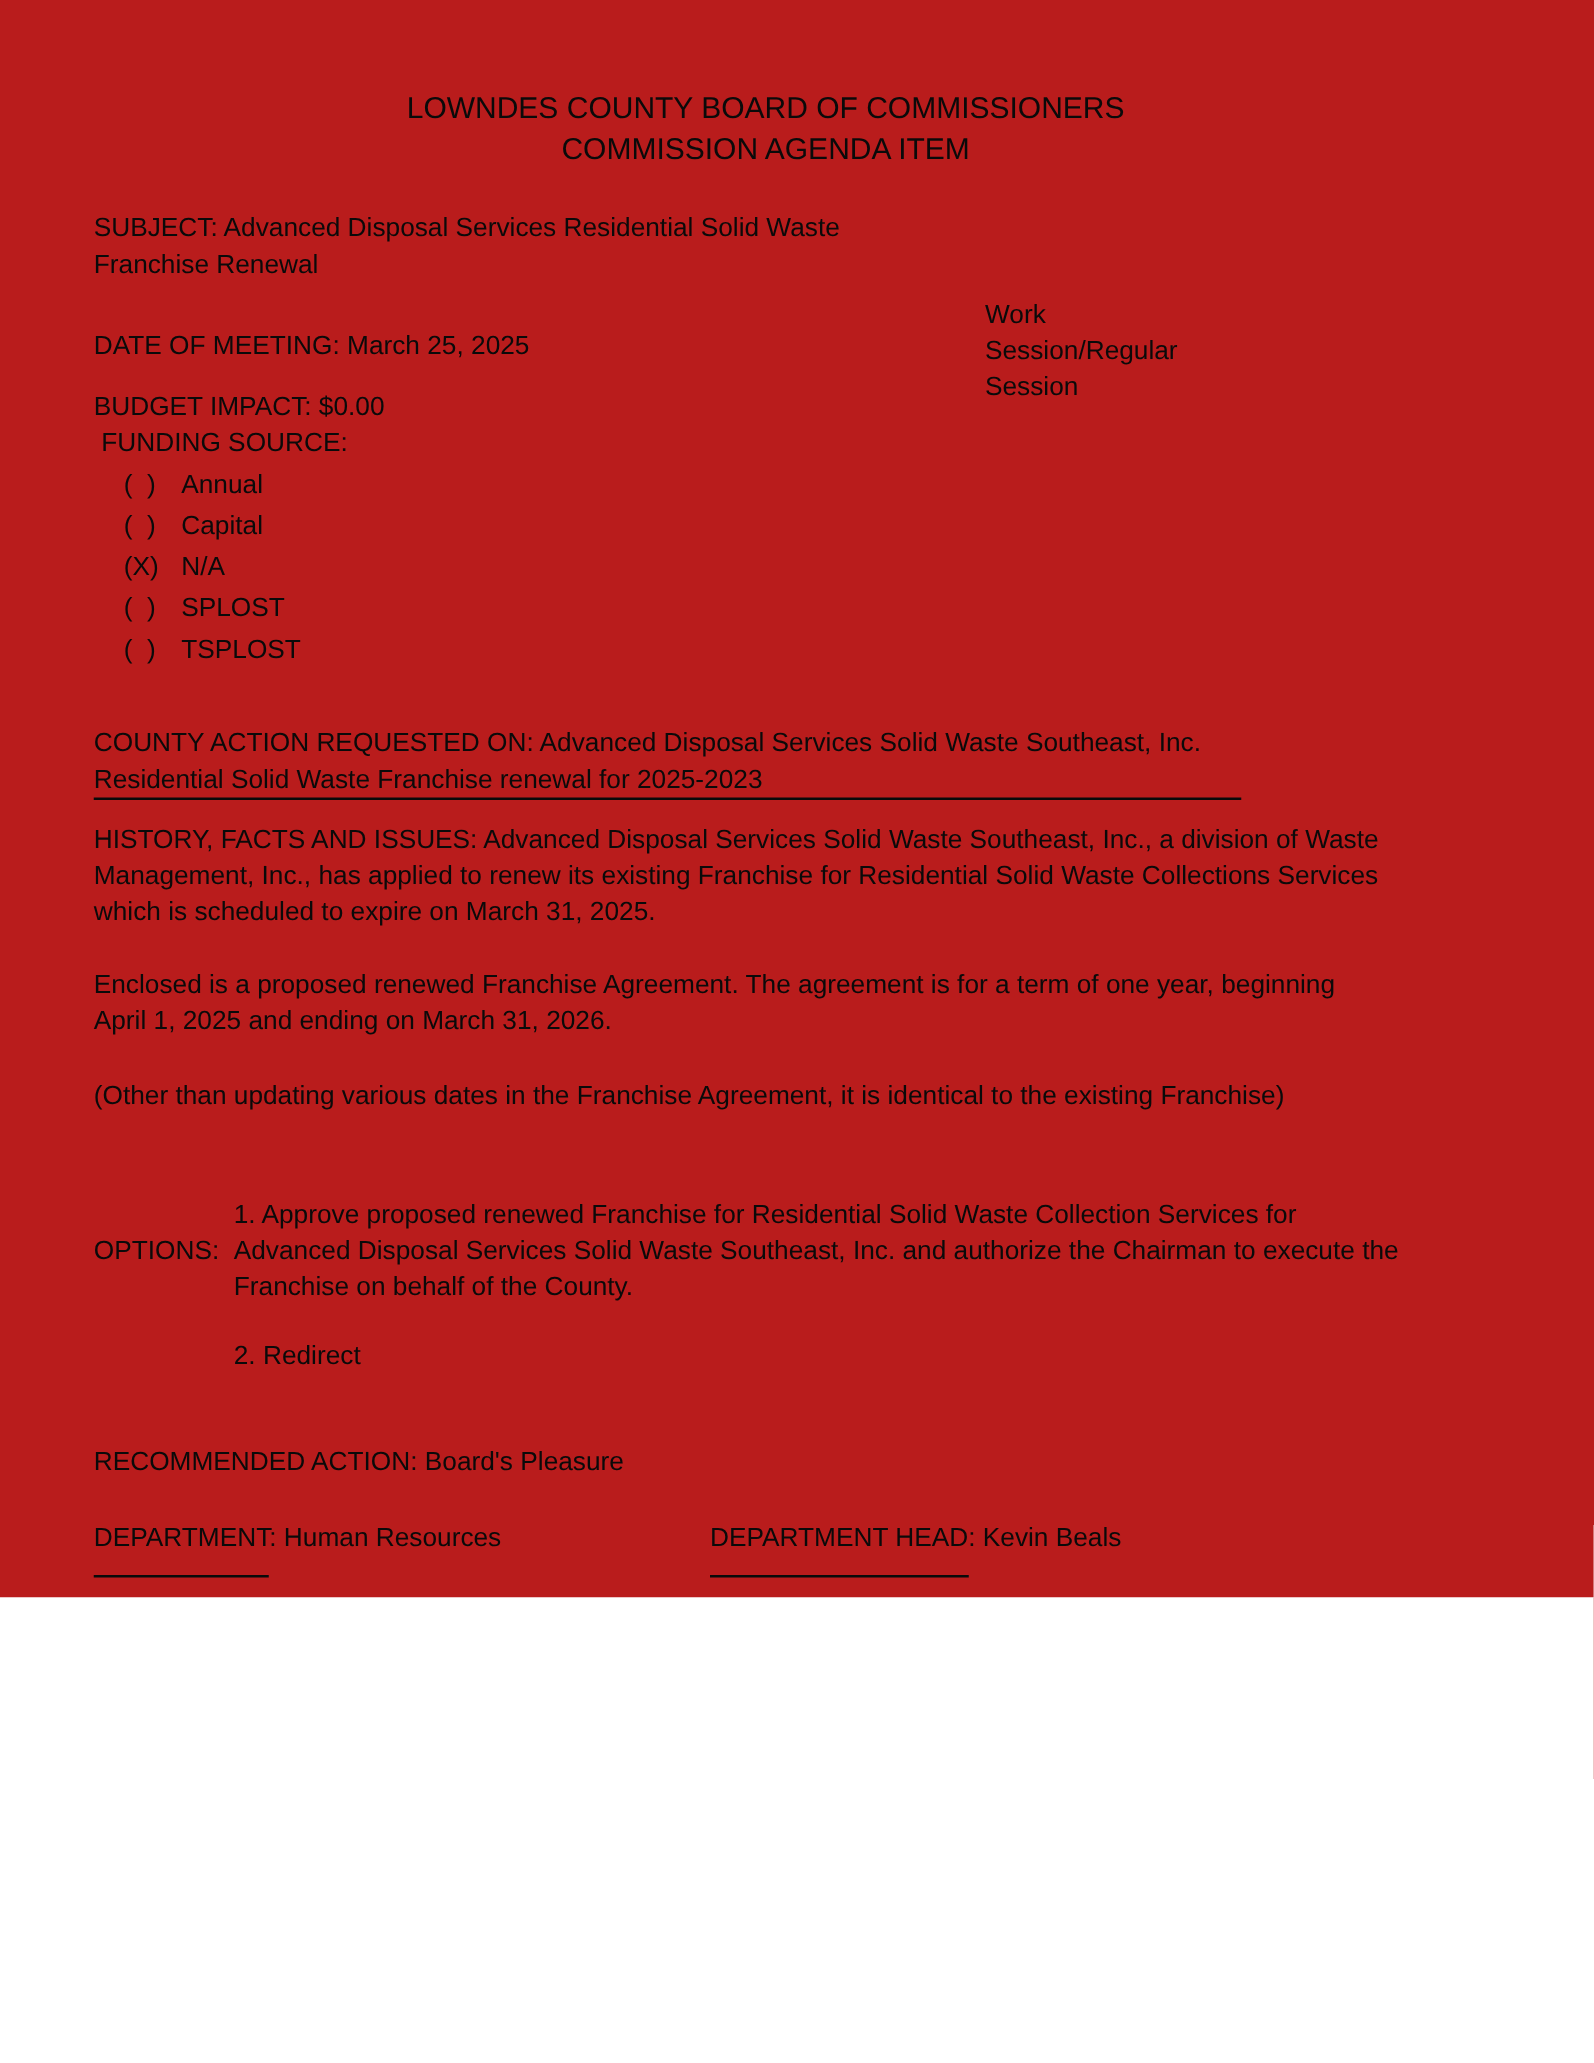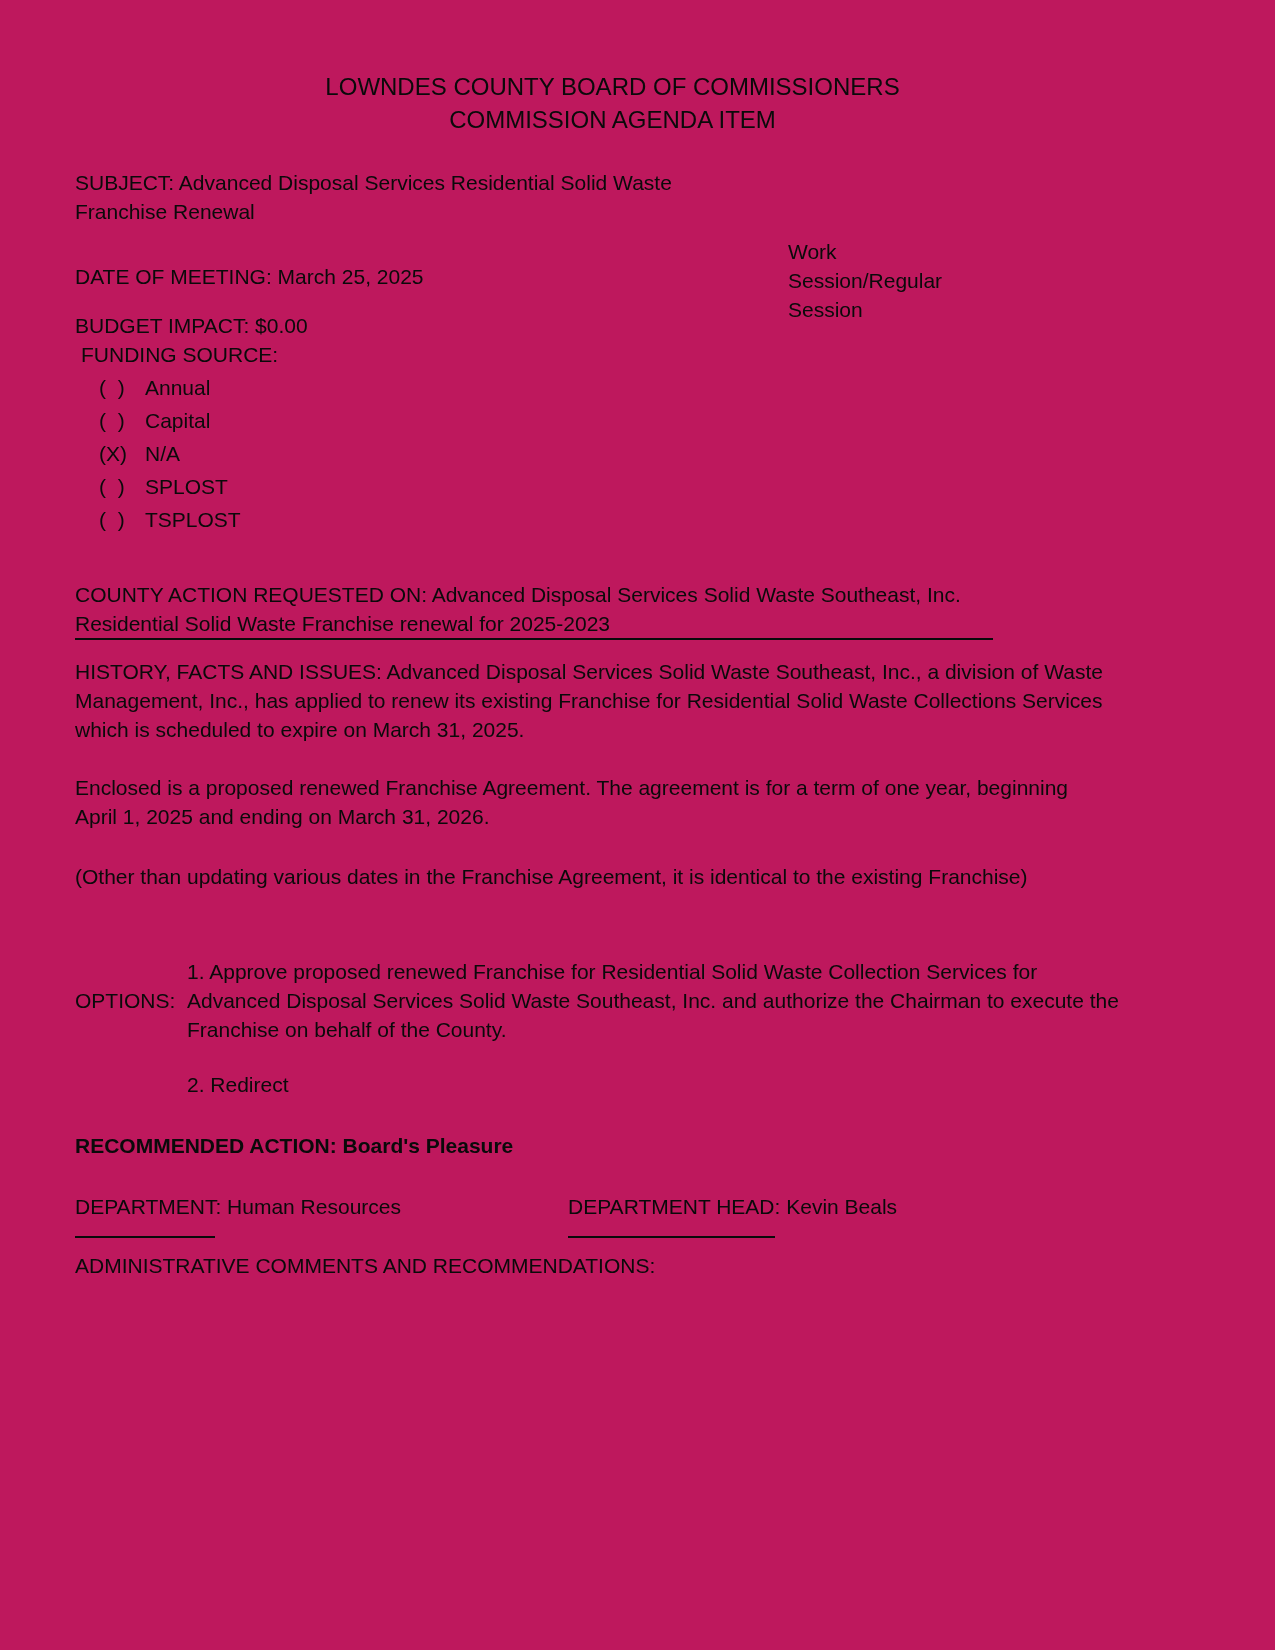--- a/index.html
+++ b/index.html
@@ -2,22 +2,22 @@
 <html><head>
 <meta charset="utf-8">
 <style>
   * { margin: 0; padding: 0; box-sizing: border-box; }
   html, body { background: #ffffff; }
   body { width: 1275px; font-family: "Liberation Sans", "DejaVu Sans", sans-serif; }
 
   .page {
     position: relative;
     width: 1275px;
-    height: 1650px;
-    background: #be185d;
+    height: 1278px;
+    background: #b91c1c;
     color: #0a0a0a;
     padding: 70px 60px 0 75px;
     overflow: hidden;
     font-size: 21px;
     line-height: 29px;
   }
 
   .header { width: 1075px; text-align: center; }
   .header .title-line { font-size: 24px; line-height: 33px; white-space: nowrap; }
 
@@ -38,21 +38,21 @@
   .county-action { margin-top: 44px; width: 918px; border-bottom: 2px solid #0a0a0a; }
 
   .history-block { margin-top: 17px; }
   .enclosed-block { margin-top: 29px; }
   .note-block { margin-top: 31px; }
 
   .options-block { margin-top: 66px; display: flex; align-items: center; }
   .options-label { width: 112px; flex: 0 0 112px; }
   .option-2 { margin-top: 26px; padding-left: 112px; }
 
-  .recommended-action { margin-top: 32px; font-weight: bold; }
+  .recommended-action { margin-top: 56px; }
 
   .dept-row { position: relative; margin-top: 32px; height: 29px; }
   .dept-head-block { position: absolute; left: 493px; top: 0; white-space: nowrap; }
   .u-label { border-bottom: 2px solid #0a0a0a; padding-bottom: 18px; }
 
   .admin-comments { margin-top: 30px; }
 </style>
 </head>
 <body>
 

